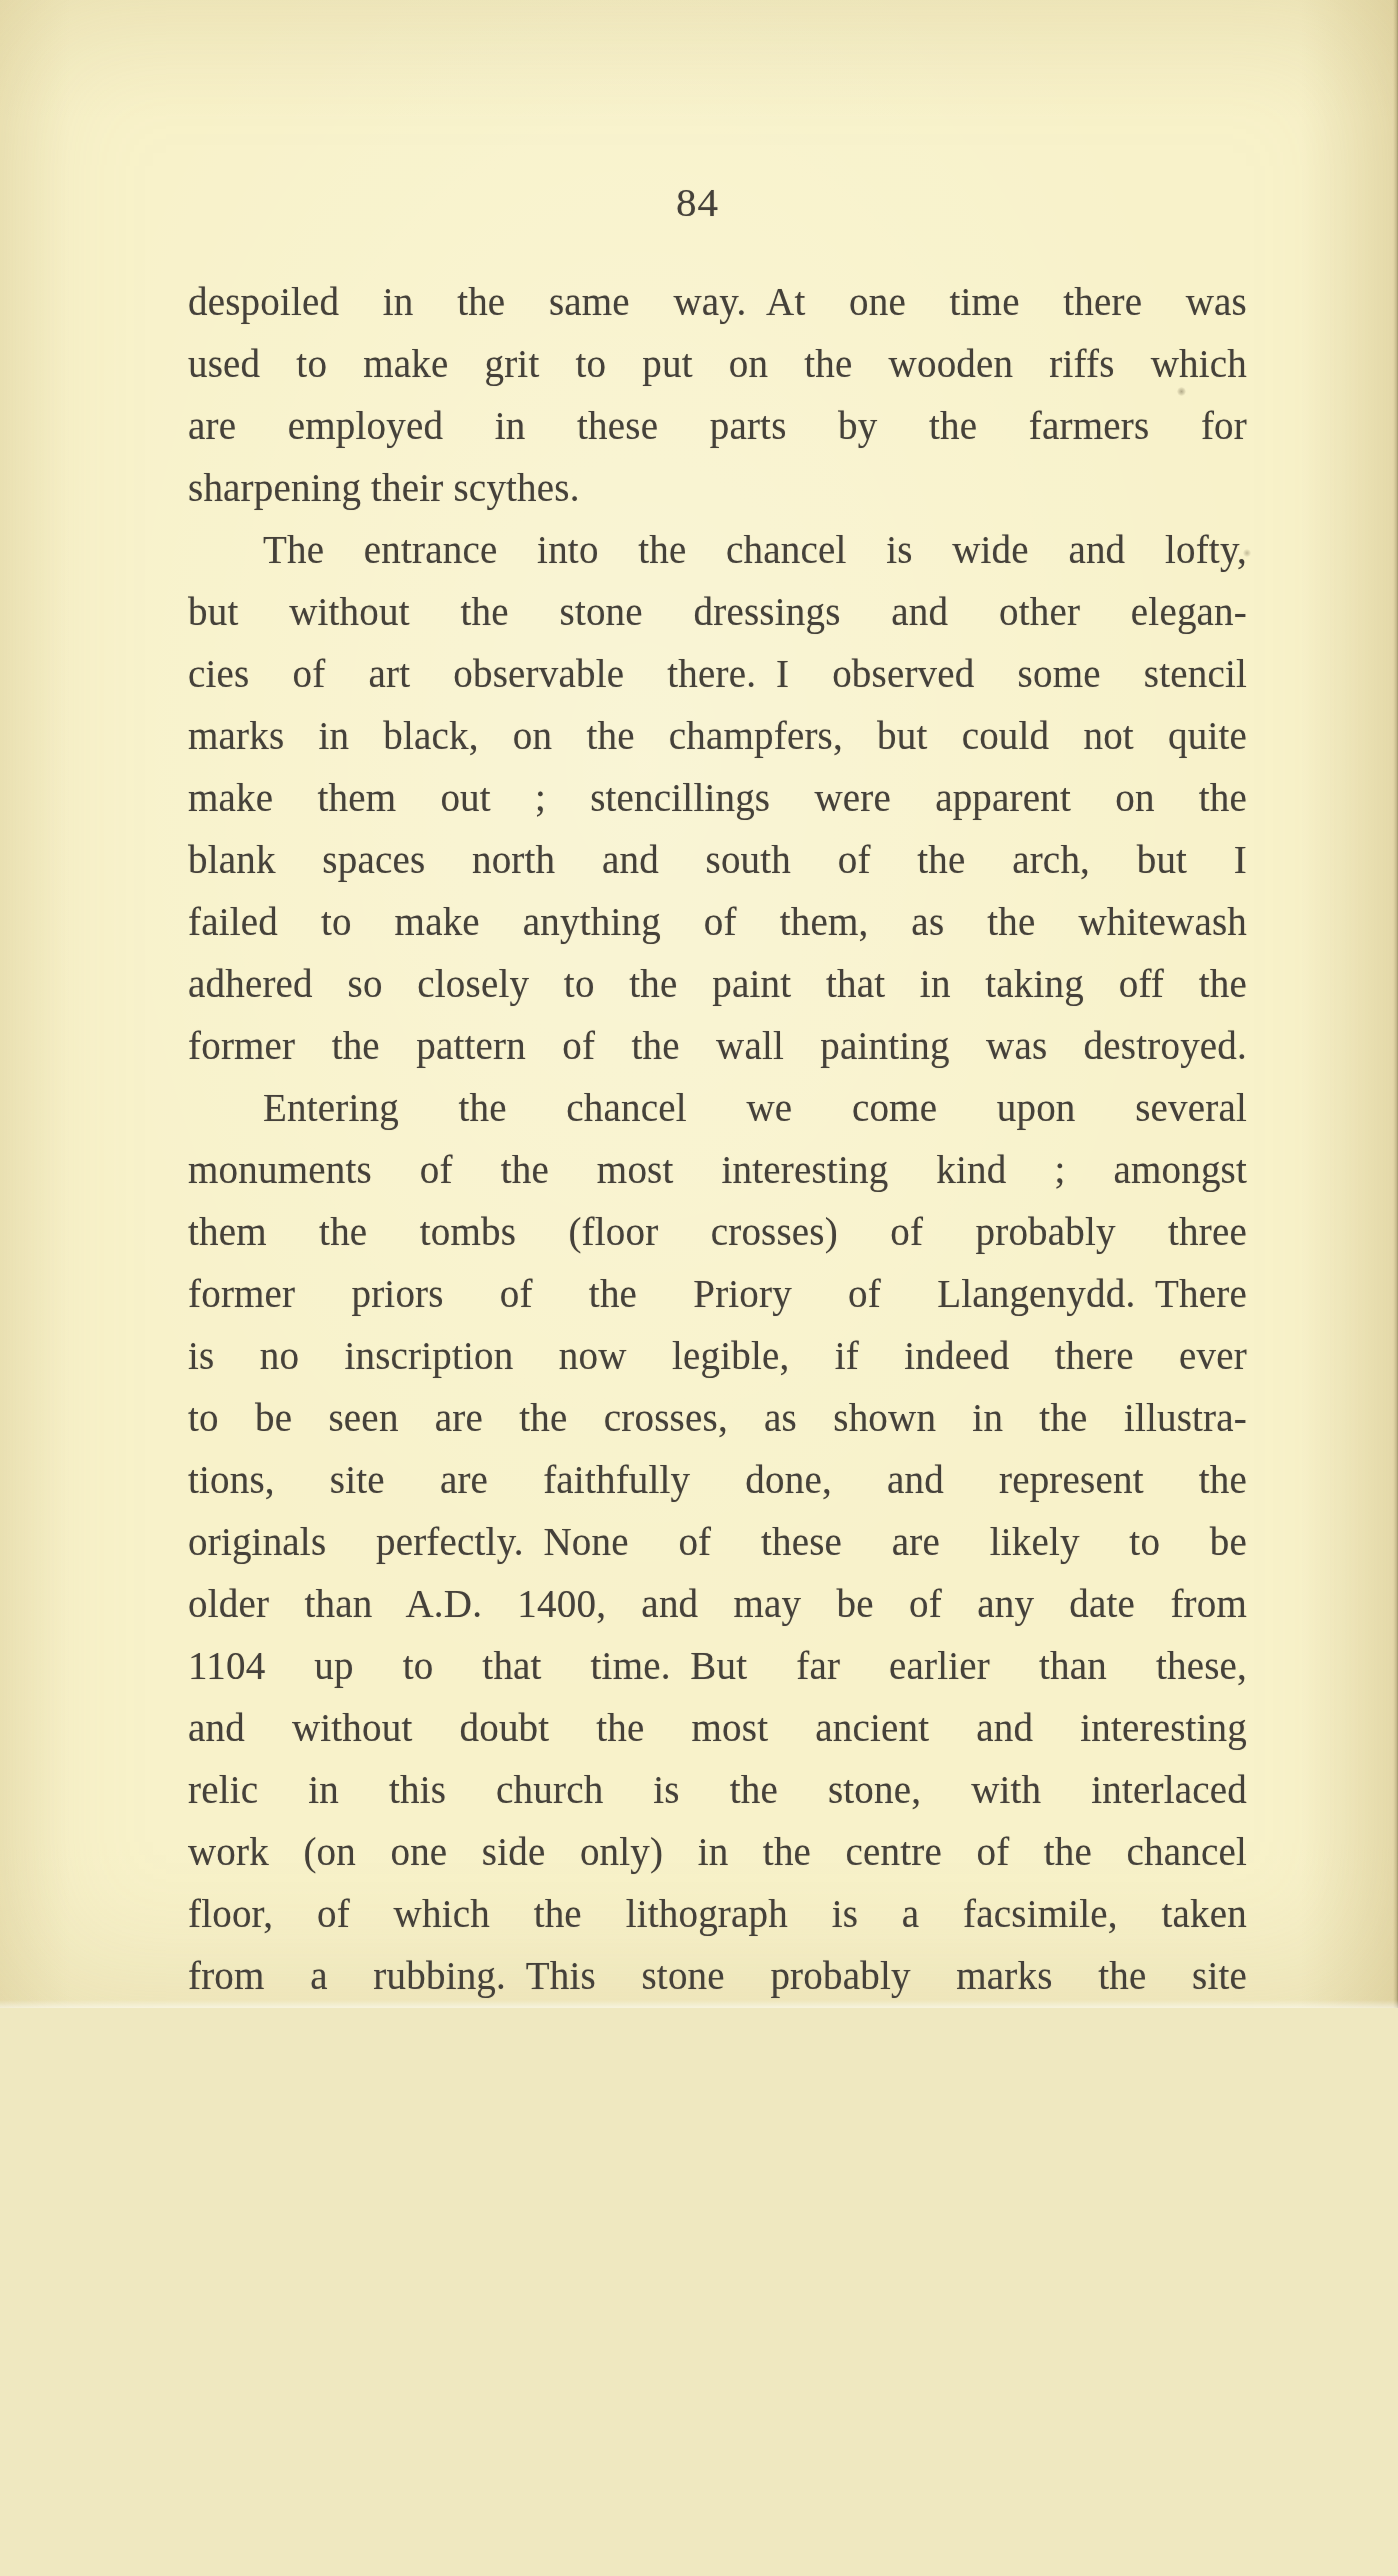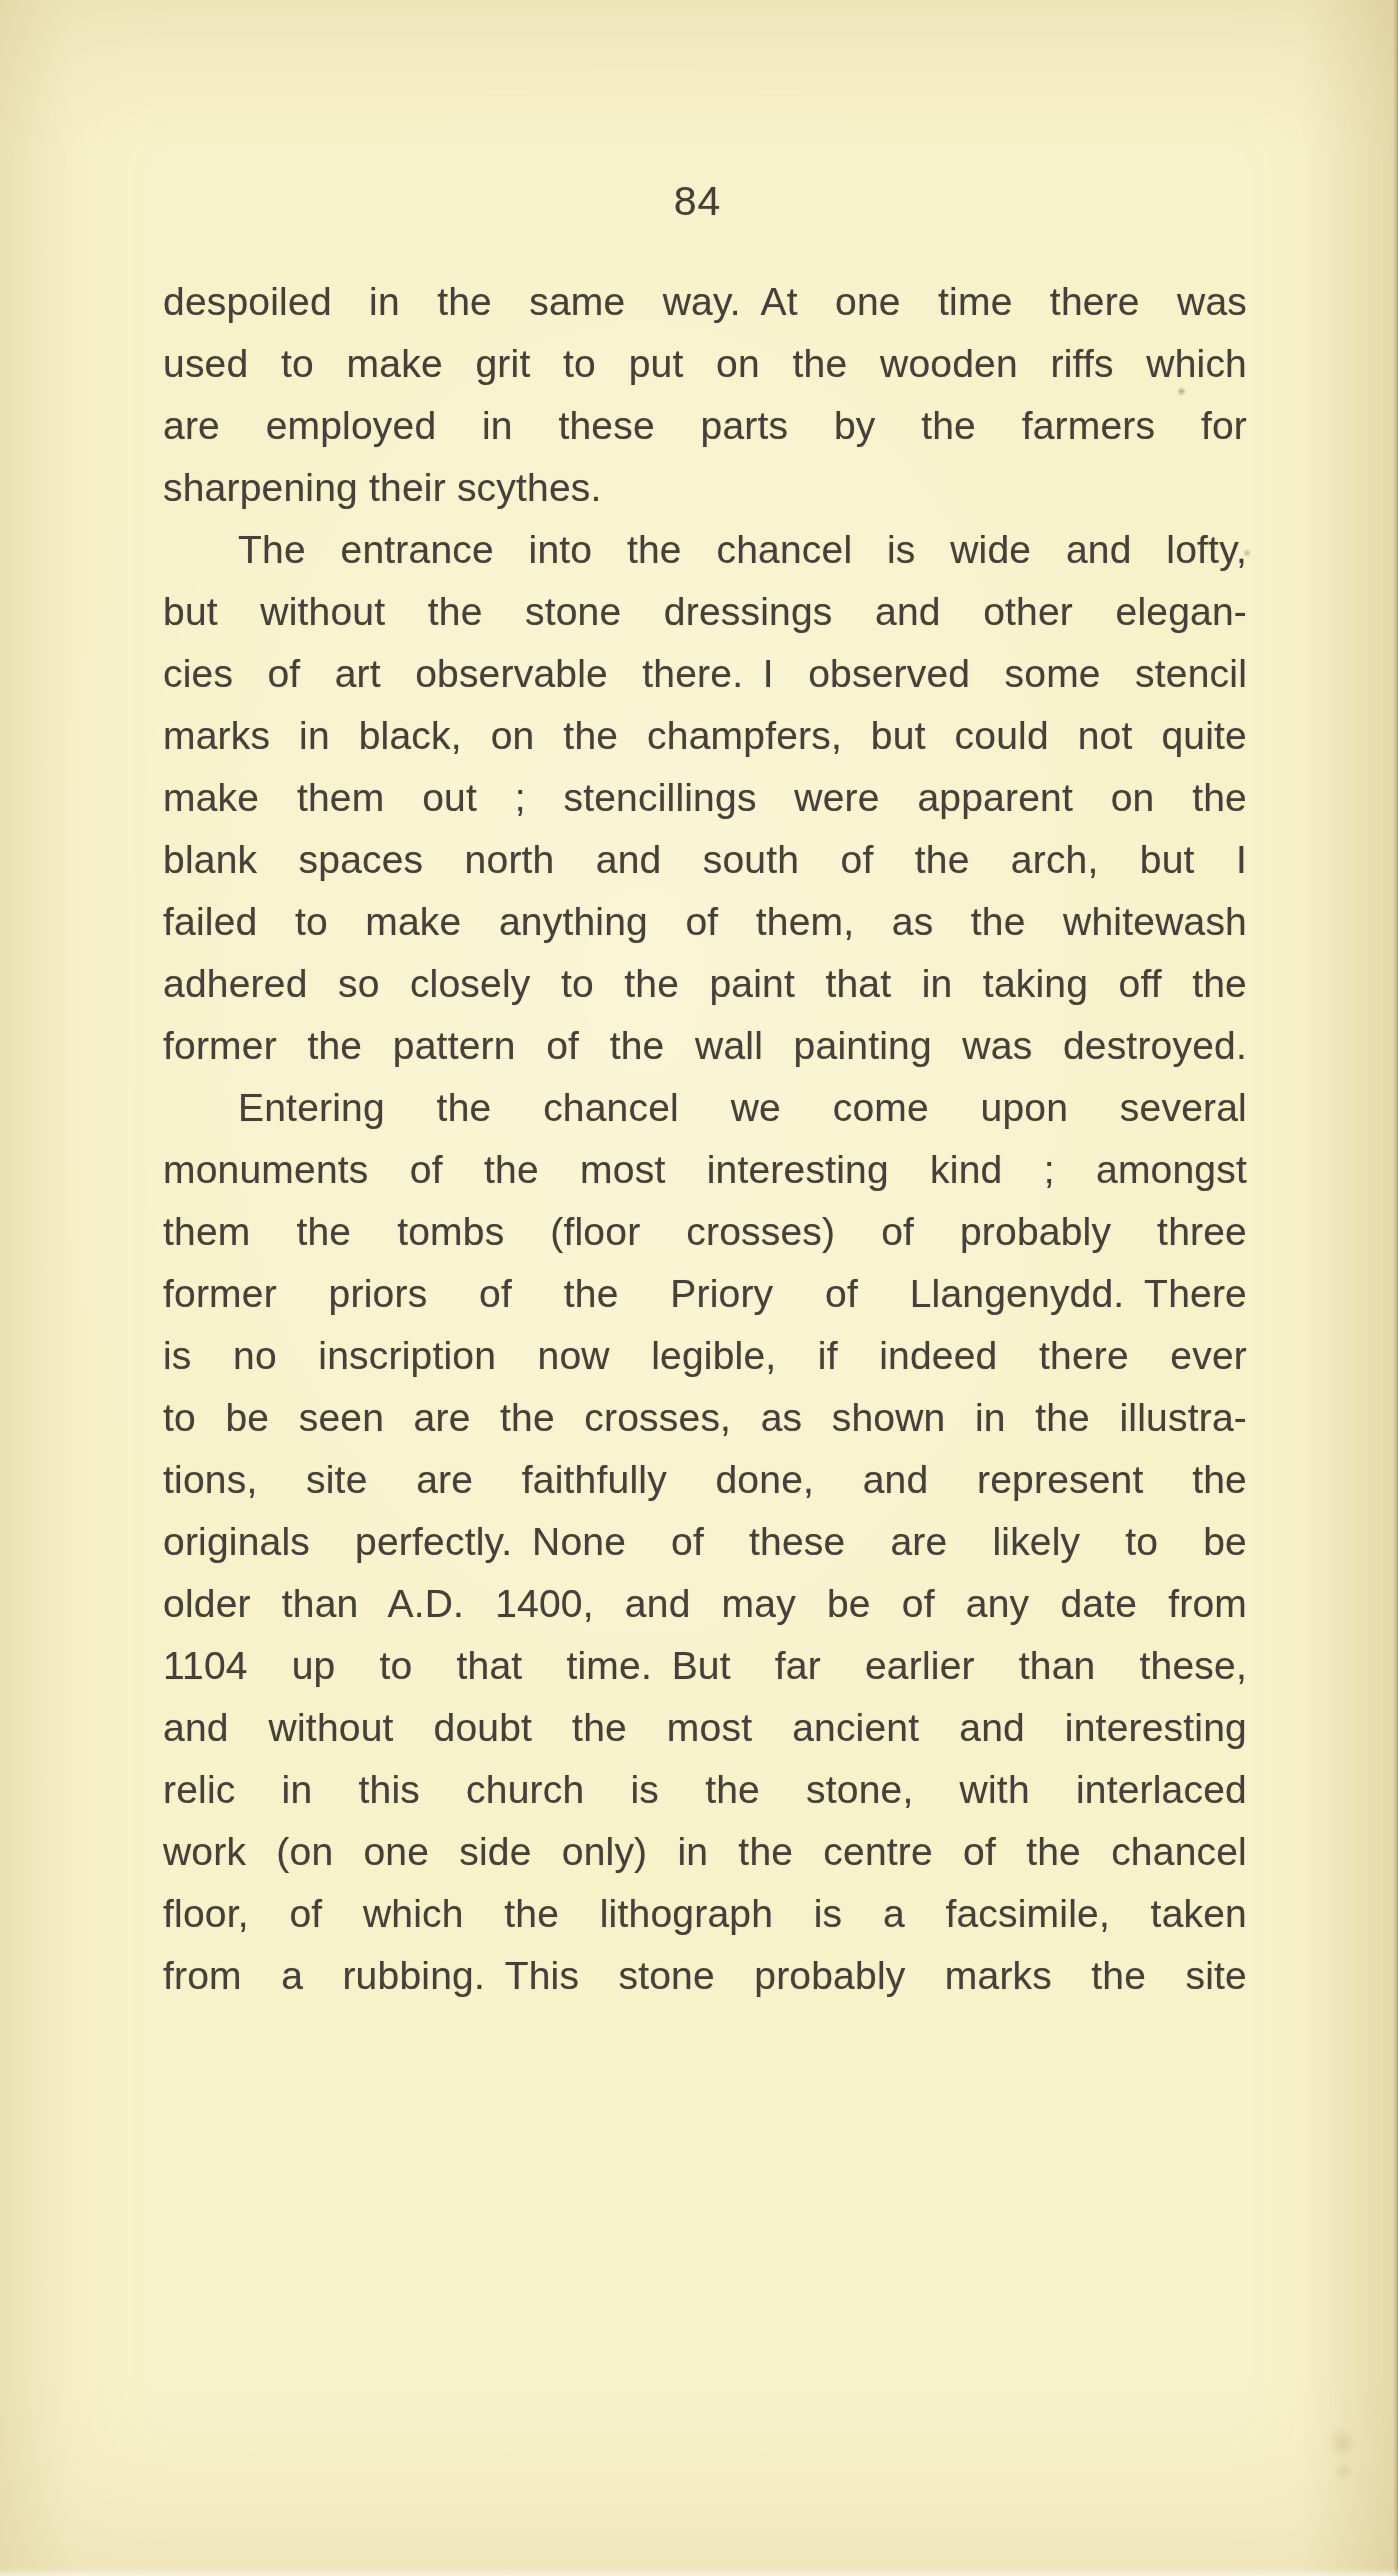--- a/index.html
+++ b/index.html
@@ -3,29 +3,29 @@
 <meta charset="utf-8">
 <style>
   html, body {
     margin: 0;
     padding: 0;
     background: #efe8c0;
   }
   .page {
     position: relative;
     width: 1399px;
-    height: 2576px;
+    height: 2008px;
     overflow: hidden;
     background:
       radial-gradient(ellipse 889px 1383px at 46% 38%, rgba(255,255,255,0.22), rgba(255,255,255,0) 70%),
       linear-gradient(90deg, rgba(205,188,130,0.20) 0%, rgba(205,188,130,0) 5%, rgba(205,188,130,0) 93%, rgba(190,168,105,0.28) 100%),
       linear-gradient(180deg, rgba(210,195,140,0.12) 0%, rgba(210,195,140,0) 6%, rgba(210,195,140,0) 92%, rgba(225,215,170,0.18) 100%),
       var(--paper, #f8f2ca);
     box-shadow: inset 0 0 138px rgba(196,175,110,0.25);
-    font-family: Liberation Sans, sans-serif;
+    font-family: Liberation Serif, serif;
   }
   .page-number {
     position: absolute;
     top: 178px;
     left: 0;
     width: 1395px;
     text-align: center;
     font-size: 41px;
     letter-spacing: 1px;
     color: var(--ink, #45413a);
@@ -40,20 +40,21 @@
     line-height: 62px;
     color: var(--ink, #45413a);
     letter-spacing: 0.2px;
     text-shadow: 0 0 1px rgba(70,64,52,0.32);
     hyphens: none;
   }
   .line {
     text-align: justify;
     text-align-last: auto;
     white-space: normal;
+    margin-left: 25px;
   }
   .line.just { text-align-last: justify; }
   .line.indent { text-indent: 75px; }
   .right-edge {
     position: absolute;
     top: 0;
     right: 0;
     width: 6px;
     height: 100%;
     background: linear-gradient(to left,

